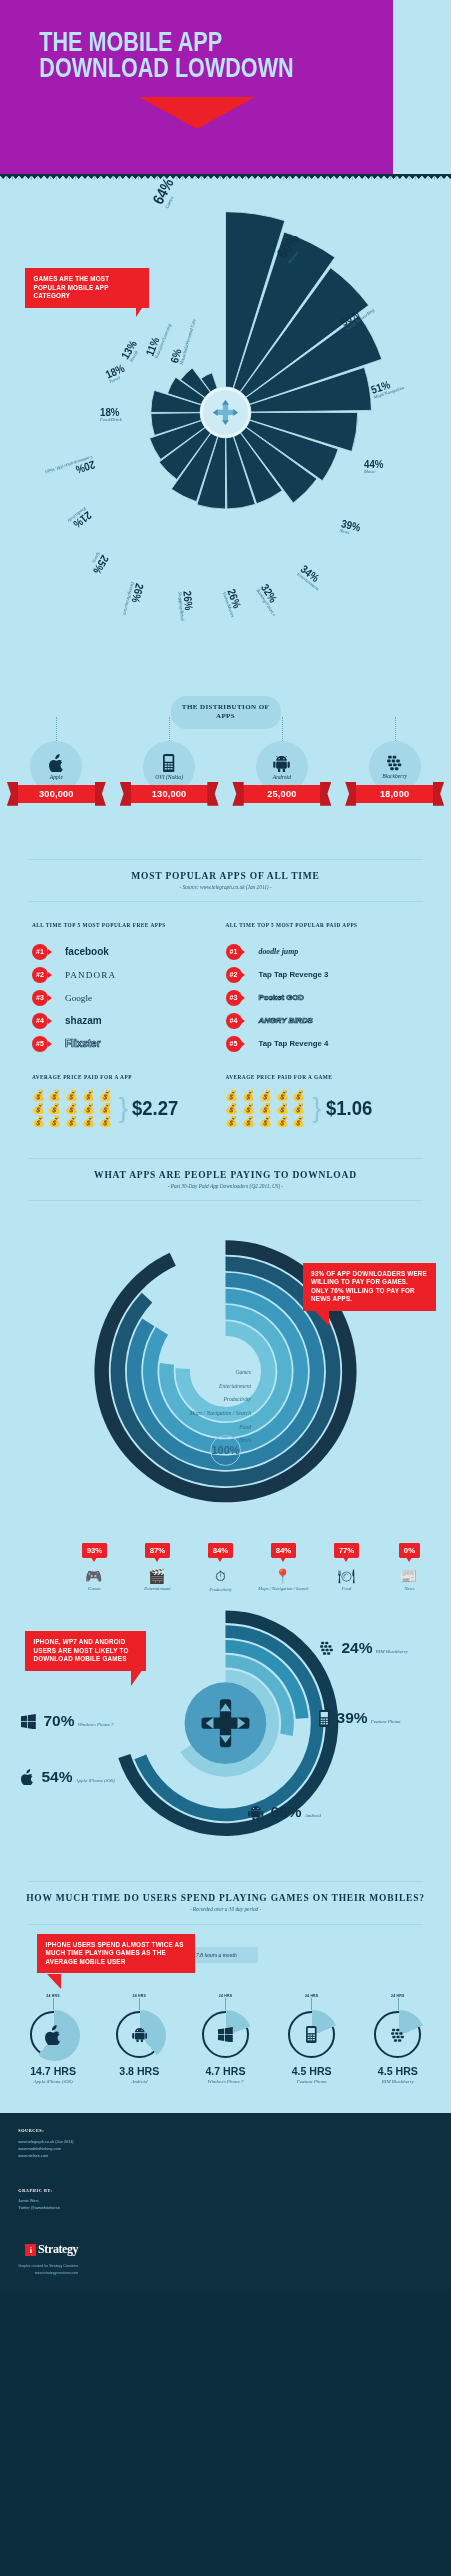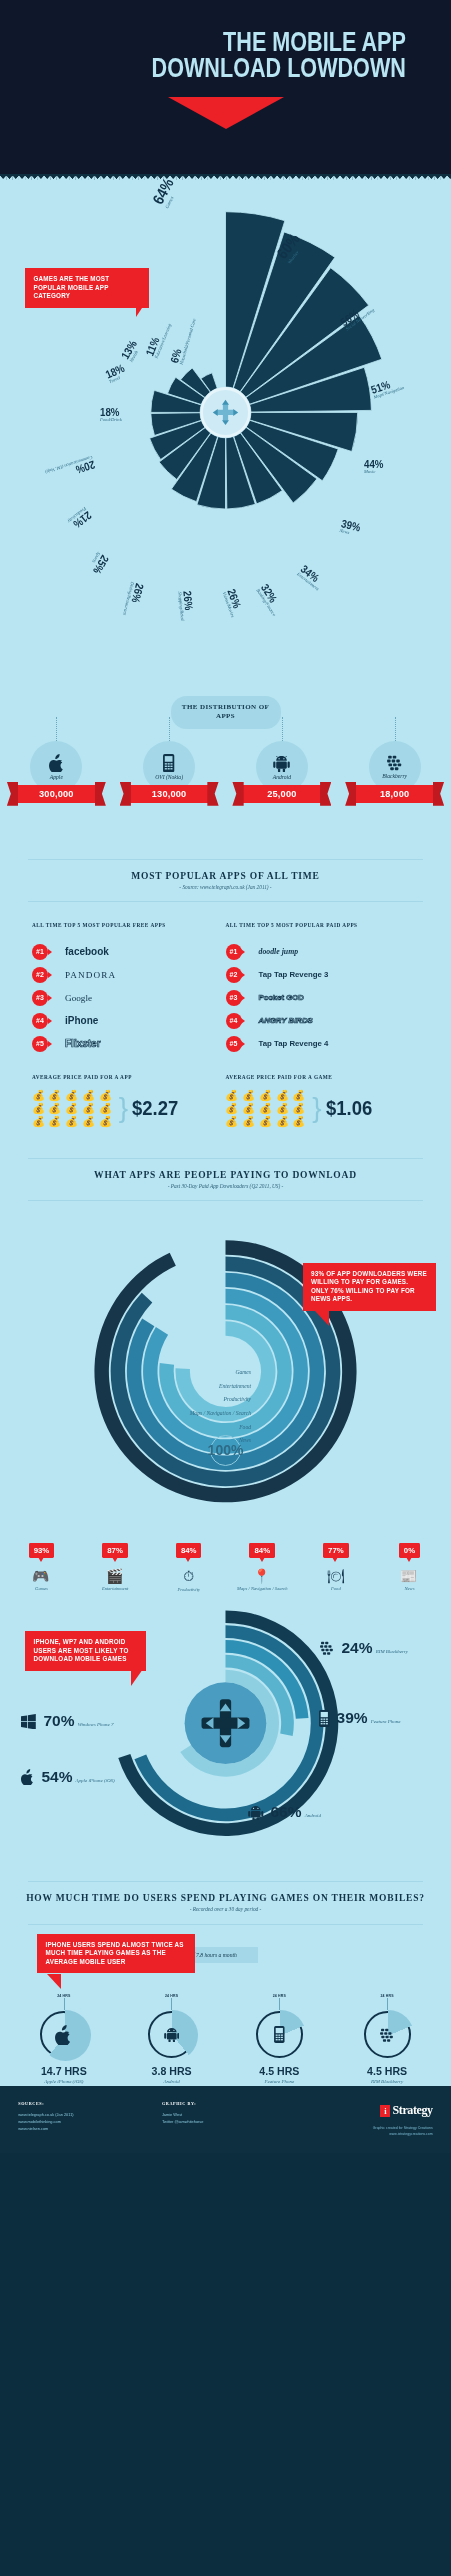--- a/index.html
+++ b/index.html
@@ -8,22 +8,22 @@
     width:451px; margin:0 auto;
     font-family:"Liberation Sans", sans-serif;
     background:#b9e5f2;
     color:#0f3448;
     overflow-x:hidden;
   }
   .page { width:451px; position:relative; background:#b9e5f2; }
 
   
   .header {
-    background:#0f172a; width:451px; padding:30px 0 25px;
-    text-align:right; position:relative;
+    background:#a21caf; width:393px; padding:30px 0 25px;
+    text-align:left; position:relative;
   }
   .header h1 {
     font-family:"Liberation Sans Narrow","Liberation Sans",sans-serif;
     color:#b9e5f2; font-size:27px; line-height:0.95; letter-spacing:0px;
     font-weight:bold; text-transform:uppercase;
     transform:scaleX(0.80); transform-origin:center;
   }
   .arrows { margin-top:15.5px; height:52px; position:relative; }
   .arrow {
     position:absolute; left:50%; width:0; height:0;
@@ -164,28 +164,28 @@
   .donut-labels { position:absolute; left:138px; top:161px; text-align:right; width:113px;}
   .donut-labels div {
     font-family:"Liberation Serif",serif;font-style:italic;font-size:5.6px;
     color:#2e6b86; line-height:13.7px;
   }
   .donut-center {
     position:absolute; left:50%; top:230px; margin-left:-15.5px;
     width:31px;height:31px;border-radius:50%;border:1.1px solid #8cc9dd;
     display:flex;align-items:center;justify-content:center;
     font-family:"Liberation Sans Narrow","Liberation Sans",sans-serif;
-    font-weight:bold;font-size:14px;color:#2e6b86;
+    font-weight:bold;font-size:11px;color:#2e6b86;
   }
   .callout.c2 { right:15.5px; top:58px; width:133px; }
   .callout.c2::after {
     left:12.7px; bottom:-15.5px; border-right:14px solid #ec2027;
     border-bottom:15.5px solid transparent;
   }
-  .pct-row { display:flex; justify-content:space-between; padding:0 10px; }
+  .pct-row { display:flex; justify-content:flex-end; padding:0 10px; }
   .pct-item { width:63px; text-align:center; }
   .pct-tag {
     display:inline-block; background:#ec2027;color:#fff;
     font-family:"Liberation Sans Narrow","Liberation Sans",sans-serif;
     font-weight:bold;font-size:7.8px;padding:2.8px 5px;position:relative;border-radius:1.4px;
   }
   .pct-tag::after{content:"";position:absolute;left:50%;margin-left:-3.5px;bottom:-4.2px;
     width:0;height:0;border-left:3.5px solid transparent;border-right:3.5px solid transparent;
     border-top:5px solid #ec2027;}
   .pct-icon { margin:10px 0 2.8px; font-size:14px; color:#10334a; }
@@ -199,21 +199,21 @@
     position:absolute; display:flex; align-items:center; gap:7px;
   }
   .plat .big {
     font-family:"Liberation Sans Narrow","Liberation Sans",sans-serif;
     font-weight:bold;font-size:15.5px;color:#10334a;transform:scaleX(0.88);
   }
   .plat .nm { font-family:"Liberation Serif",serif;font-style:italic;font-size:5px;color:#2e6b86;}
   .plat .ico { font-size:15.5px; color:#10334a; }
 
   
-  .time-wrap { position:relative; padding-bottom:2px;}
+  .time-wrap { position:relative; padding-bottom:29px;}
   .callout.c4 { left:37px; top:5.6px; width:158px; }
   .callout.c4::after{left:10px;bottom:-15.5px;border-right:14px solid #ec2027;border-bottom:15.5px solid transparent;}
   .avg-bar {
     margin:0 0 0 68px; width:190px; background:#a4d8e8; padding:5px 7px;
     font-family:"Liberation Serif",serif;font-style:italic;font-size:5.6px;color:#10334a;
     text-align:center;
   }
   .time-row { display:flex; justify-content:space-around; margin-top:31px; padding:0 10px;}
   .time-item { width:78px; text-align:center; position:relative; }
   .tick {
@@ -233,21 +233,21 @@
   }
   .hrs {
     margin-top:7px; font-family:"Liberation Sans Narrow","Liberation Sans",sans-serif;
     font-weight:bold;font-size:10.6px;color:#10334a;
   }
   .hrs-nm { font-family:"Liberation Serif",serif;font-style:italic;font-size:5px;color:#2e6b86;margin-top:2.1px;}
 
   
   .footer {
     background:#0d2f40; color:#8cc9dd; display:flex; padding:14px 18.3px 15.5px;
-    font-size:3.9px; line-height:1.8; gap:28px; align-items:flex-start;
+    font-size:3.9px; line-height:1.8; gap:28px; align-items:flex-start;flex-direction:column;
   }
   .footer h4 {
     font-family:"Liberation Serif",serif;font-weight:bold;font-size:4.2px;
     color:#fff; letter-spacing:0.6px; margin-bottom:2.8px;
   }
   .footer .col { flex:1; }
   .footer .brand { text-align:right; flex:1.1; }
   .footer .brand .logo {
     color:#fff; font-family:"Liberation Serif",serif; font-size:12px; font-weight:bold;
     letter-spacing:-0.4px;
@@ -498,21 +498,21 @@
       <div class="app-row">
         <span class="rank">#2</span>
         <span class="app-name serif">PANDORA</span>
       </div>
       <div class="app-row">
         <span class="rank">#3</span>
         <span class="app-name serif" style="letter-spacing:0">Google</span>
       </div>
       <div class="app-row">
         <span class="rank">#4</span>
-        <span class="app-name">iPhone</span>
+        <span class="app-name">shazam</span>
       </div>
       <div class="app-row">
         <span class="rank">#5</span>
         <span class="app-name outline">Flixster</span>
       </div>
     </div>
 
     <div class="toplist">
       <h3>ALL TIME TOP 5 MOST POPULAR PAID APPS</h3>
       <div class="app-row">
@@ -809,20 +809,37 @@
               <rect x="20.5" y="9.3" width="3.2" height="9" rx="1.6"></rect>
               <rect x="7" y="19" width="3.2" height="5.5" rx="1.6"></rect>
               <rect x="13.8" y="19" width="3.2" height="5.5" rx="1.6"></rect>
             </g>
           </svg>
         </div>
         <div class="hrs">3.8 HRS</div>
         <div class="hrs-nm">Android</div>
       </div>
 
+      <div class="time-item">
+        <div class="tick">24 HRS</div>
+        <div class="tick-line"></div>
+        <div class="clock">
+          <div class="wedge" style="background:conic-gradient(#8cc9dd 0deg 70deg, transparent 70deg 360deg);"></div>
+          <svg class="ico" width="15.5" height="15.5" viewBox="0 0 22 22">
+            <g fill="#10334a">
+                <path d="M0 3.3L8.6 2v8.3H0z"></path>
+                <path d="M9.7 1.85L21 0v10.2H9.7z"></path>
+                <path d="M0 11.4h8.6v8.3L0 18.4z"></path>
+                <path d="M9.7 11.4H21V22l-11.3-1.8z"></path>
+              </g>
+          </svg>
+        </div>
+        <div class="hrs">4.7 HRS</div>
+        <div class="hrs-nm">Windows Phone 7</div>
+      </div>
 
       <div class="time-item">
         <div class="tick">24 HRS</div>
         <div class="tick-line"></div>
         <div class="clock">
           <div class="wedge" style="background:conic-gradient(#8cc9dd 0deg 67deg, transparent 67deg 360deg);"></div>
           <svg class="ico" width="10.6" height="17" viewBox="0 0 16 26">
             <rect x="0" y="0" width="16" height="26" rx="2.5" fill="#10334a"></rect>
             <rect x="2.5" y="3" width="11" height="8" fill="#b9e5f2"></rect>
             <g fill="#b9e5f2">

